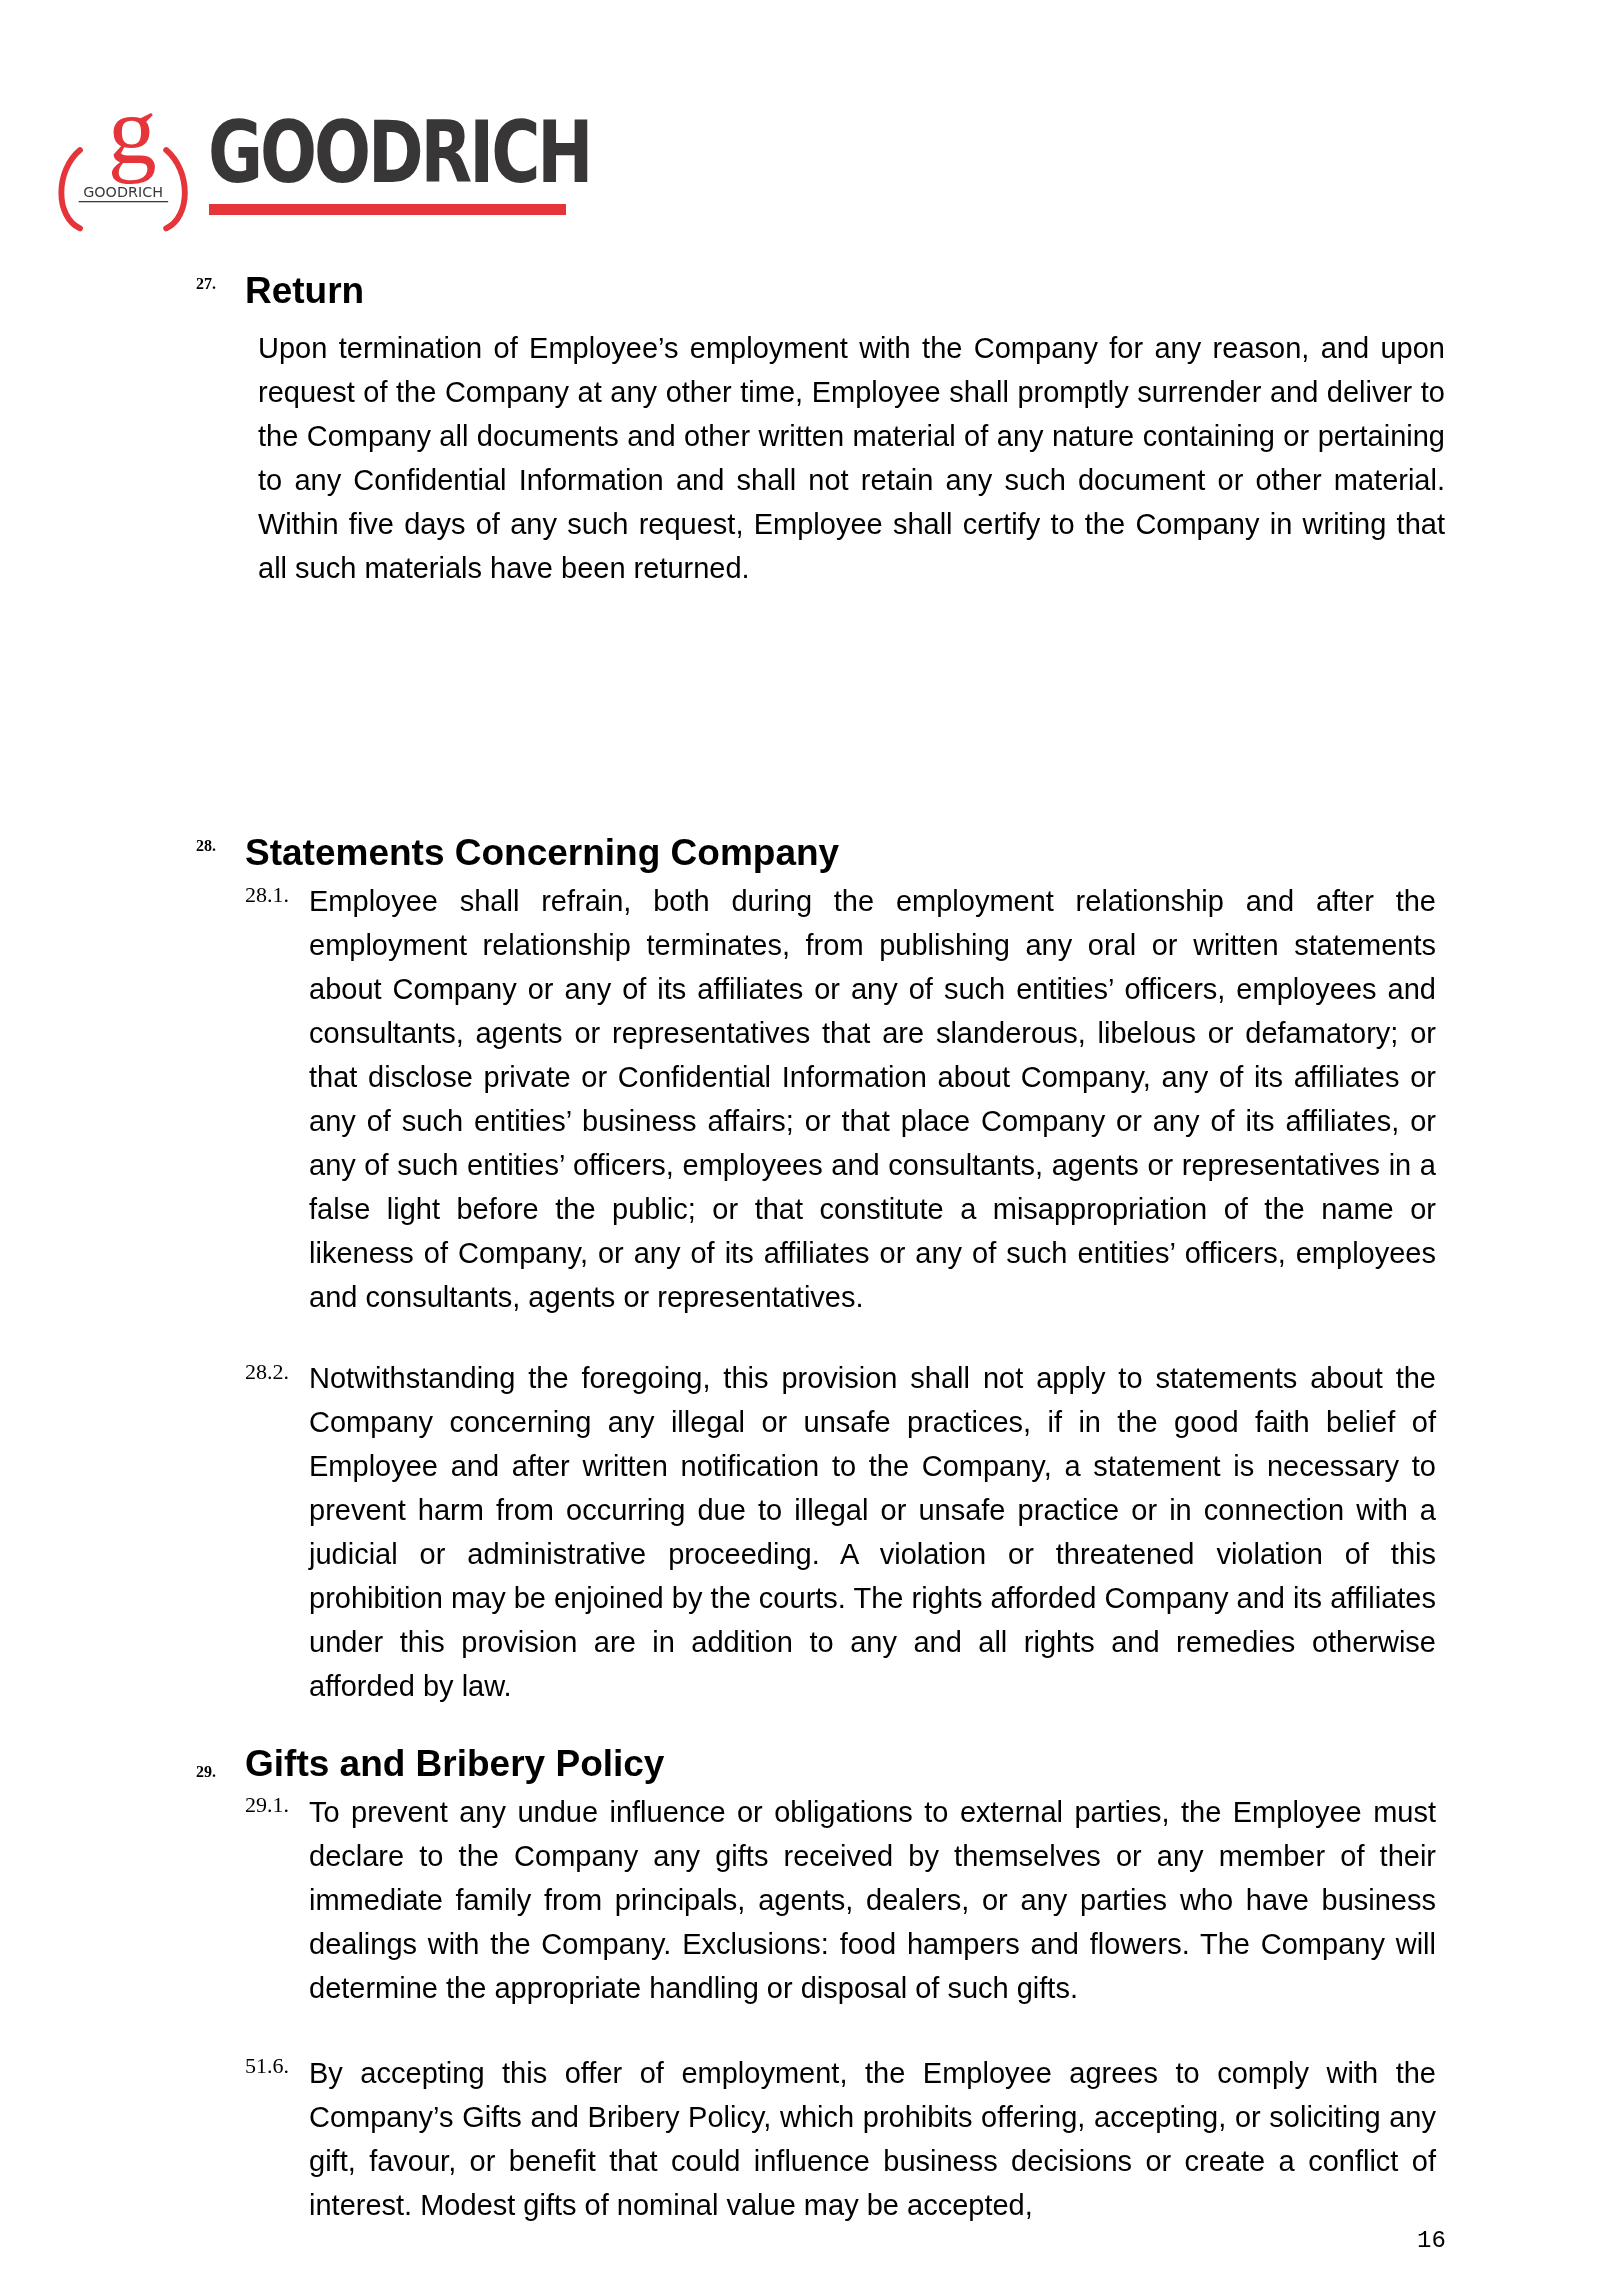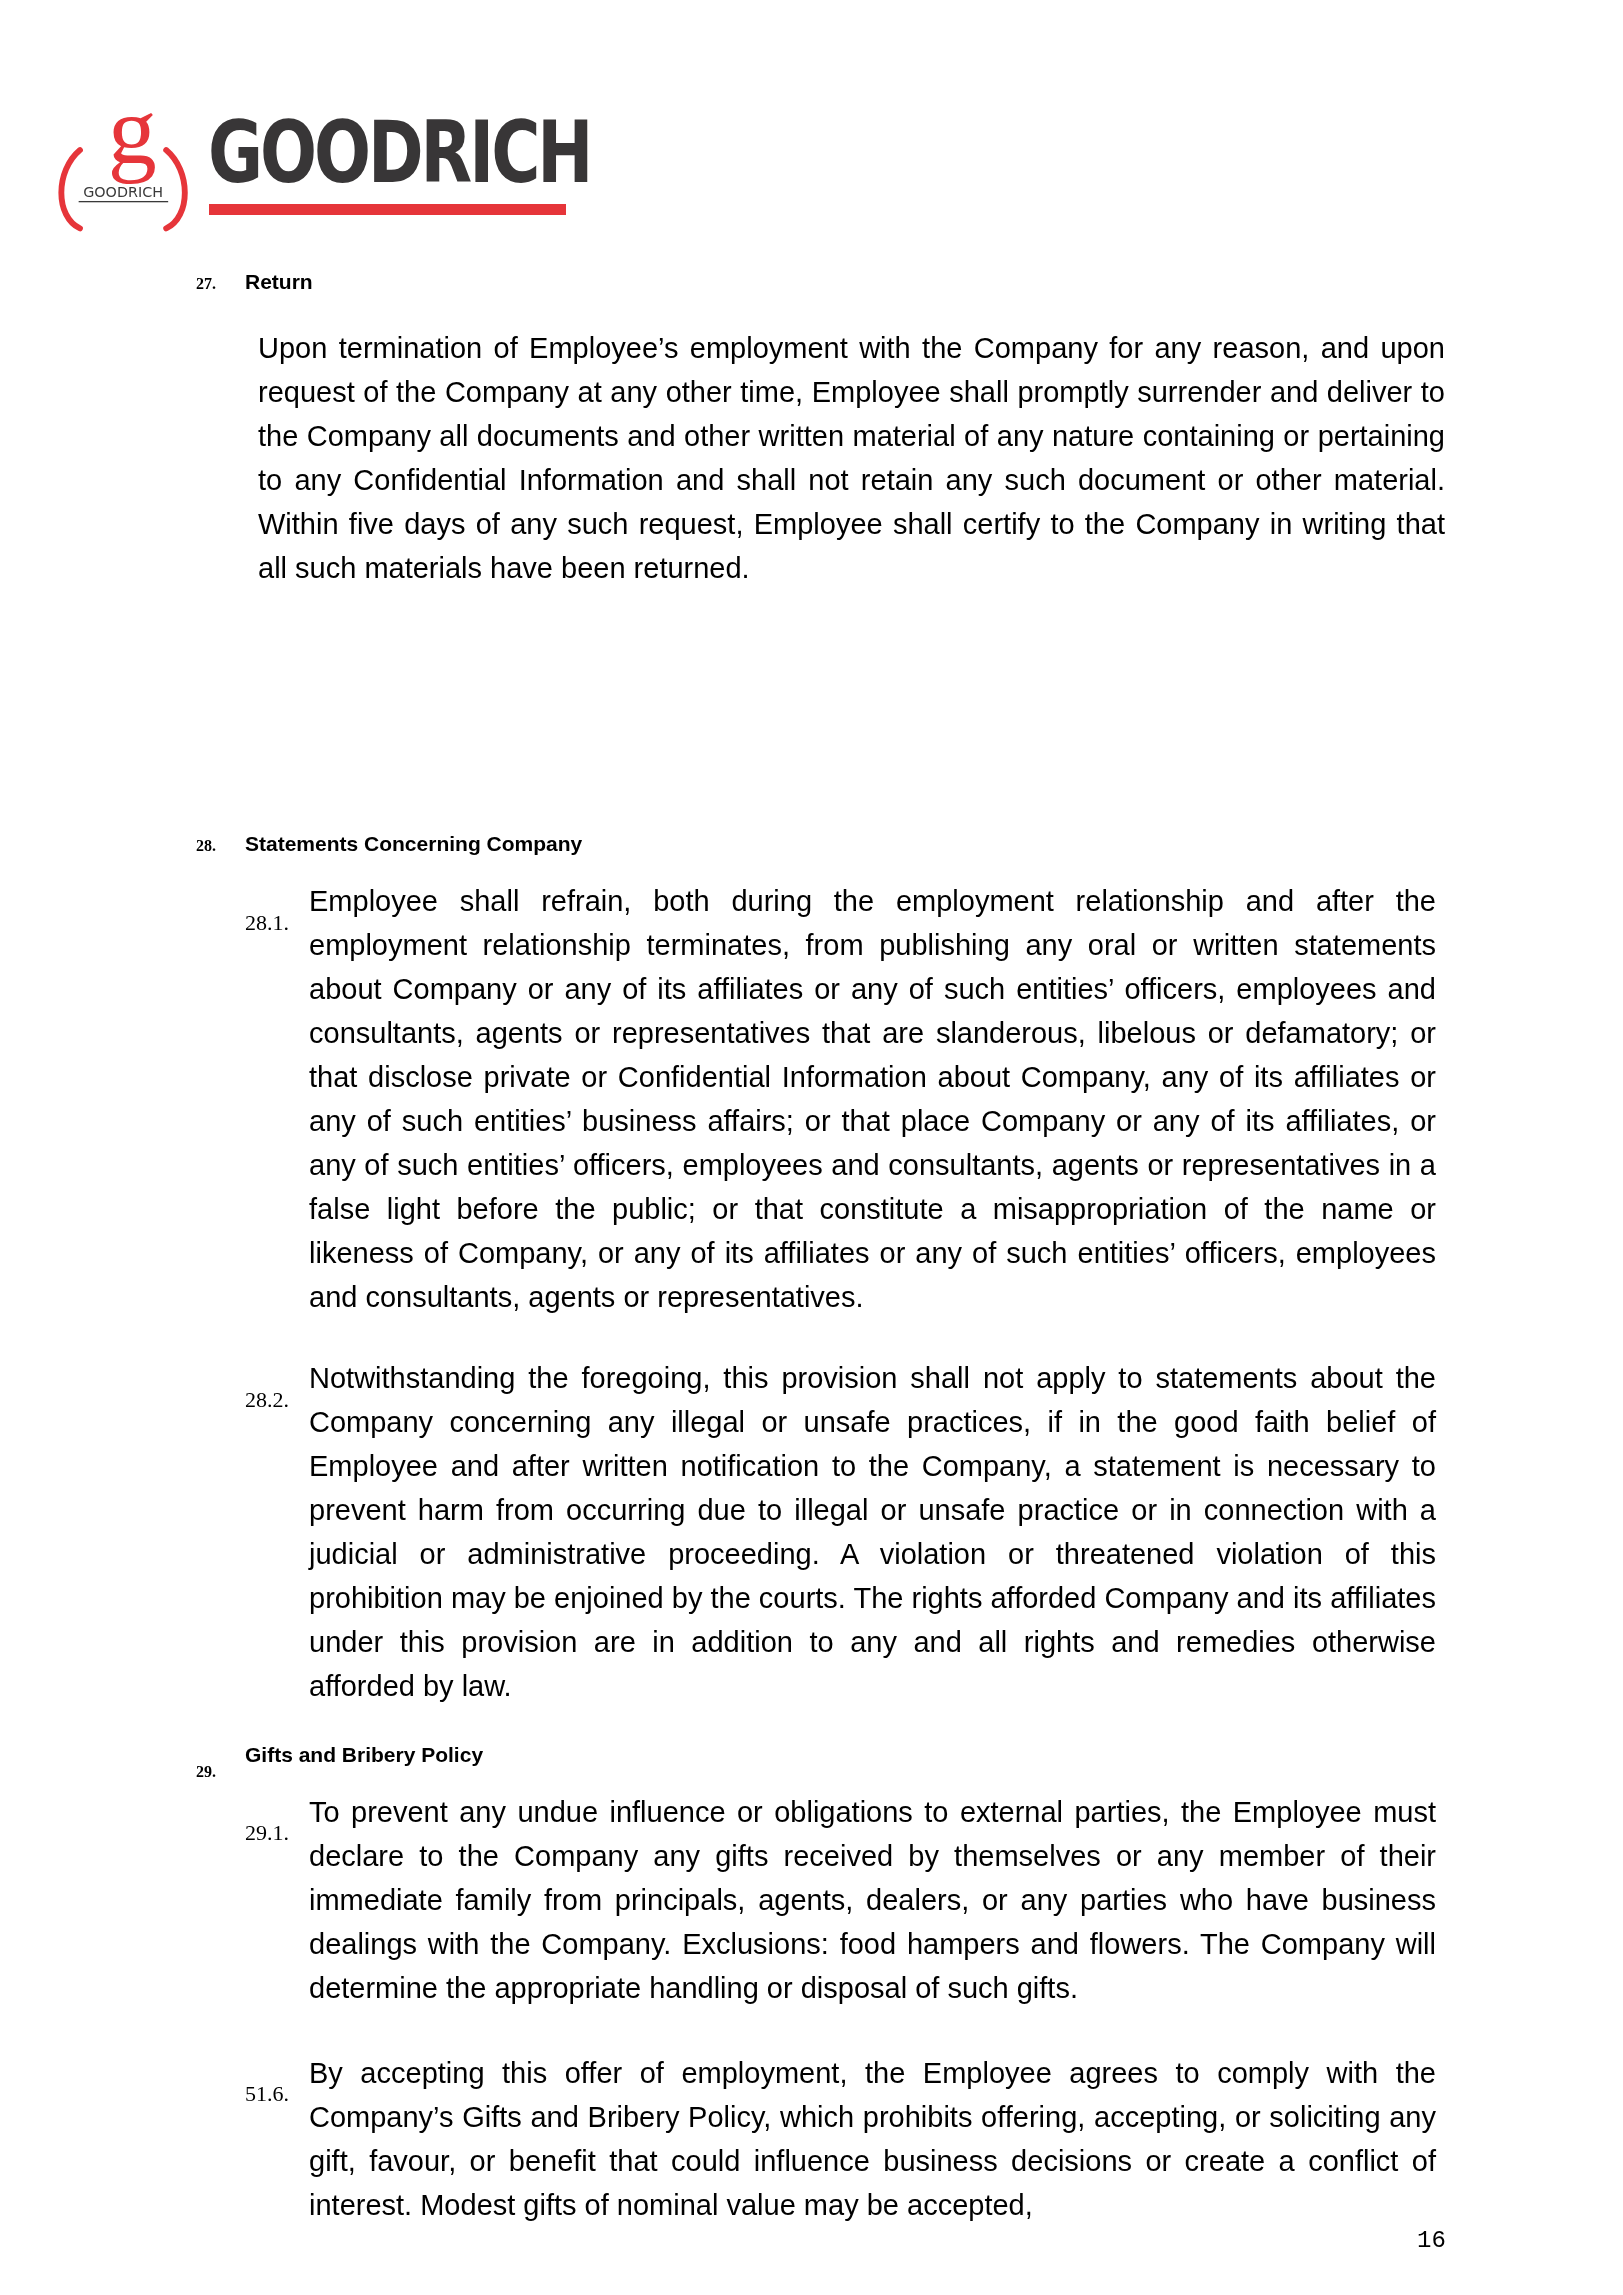--- a/index.html
+++ b/index.html
@@ -17,27 +17,27 @@
   }
   .wordmark-bar { position: absolute; left: 1.3px; top: 94px; width: 357px; height: 10.5px; background: #e6353a; }
 
   .header-right { position: absolute; right: 167px; top: 131px; text-align: right; font-family: "DejaVu Sans", sans-serif; }
   .company-name { font-weight: bold; font-size: 26px; line-height: 33px; letter-spacing: -0.7px; transform: scaleX(0.9); transform-origin: right; white-space: nowrap; }
   .doc-title { font-size: 26px; line-height: 34px; transform: scaleX(0.88); transform-origin: right; white-space: nowrap; }
 
   
   .content { position: absolute; left: 0; top: 0; width: 1624px; }
   .sec-num { position: absolute; left: 196px; font-family: "Liberation Serif", serif; font-weight: bold; font-size: 16px; }
-  .sec-title { position: absolute; left: 245px; font-family: "Liberation Sans", sans-serif; font-weight: bold; font-size: 21px; white-space: nowrap; text-align: right; }
+  .sec-title { position: absolute; left: 245px; font-family: "Liberation Sans", sans-serif; font-weight: bold; font-size: 37px; white-space: nowrap; text-align: right; }
   .para {
     position: absolute; left: 245px; width: 1187px;
     font-family: "Liberation Sans", sans-serif; font-size: 29px; line-height: 44px;
     text-align: justify; margin: 13px;
   }
-  .sub-num { position: absolute; left: 245px; font-family: "Liberation Serif", serif; font-size: 22px; margin-top: 28px; }
+  .sub-num { position: absolute; left: 245px; font-family: "Liberation Serif", serif; font-size: 22px; }
   .sub-para {
     position: absolute; left: 305px; width: 1127px;
     font-family: "Liberation Sans", sans-serif; font-size: 29px; line-height: 44px;
     text-align: justify; margin: 4px;
   }
   .page-number { position: absolute; left: 1417px; top: 2227px; font-family: Liberation Mono, monospace; font-size: 24px; }
 </style>
 </head>
 <body>
 

